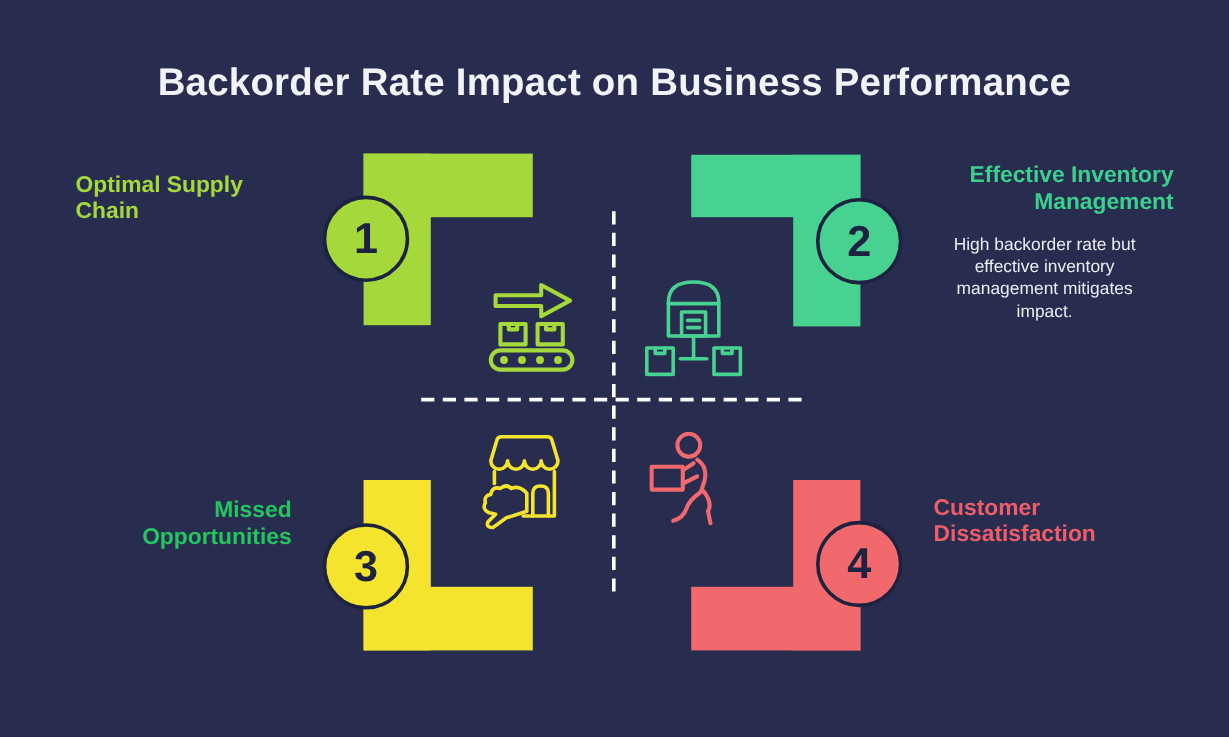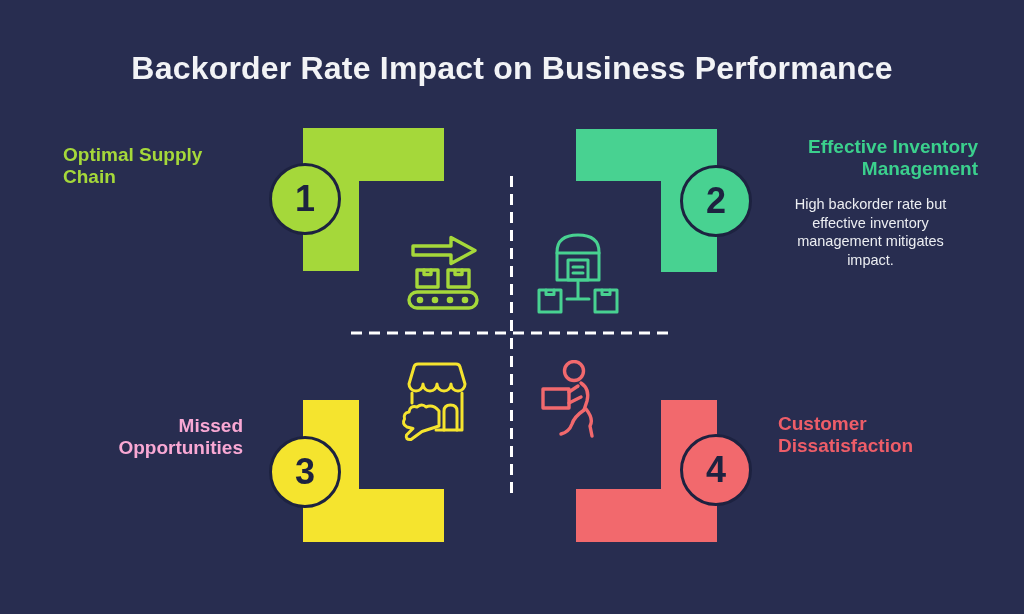--- a/index.html
+++ b/index.html
@@ -32,21 +32,21 @@
     font-size:36px;font-weight:bold;color:#1d2240;z-index:3;
   }
   .badge-1{left:269px;top:163px;}
   .badge-2{left:680px;top:165px;}
   .badge-3{left:269px;top:436px;}
   .badge-4{left:680px;top:434px;}
   
   .q-title{position:absolute;margin:0;font-size:19px;line-height:22px;font-weight:bold;}
   .q-desc{position:absolute;margin:0;font-size:14.5px;line-height:18.5px;color:#eceef2;}
   .t-lime{color:#a5d83a;}  .t-emerald{color:#3bd08d;}
-  .t-yellow{color:#f9a8d4;} .t-coral{color:#ee5d68;}
+  .t-yellow{color:#22c55e;} .t-coral{color:#ee5d68;}
   .q1-title{left:63px;top:144px;width:180px;}
   .q1-desc{left:63px;top:205px;width:180px;text-align:right;}
   .q2-title{left:778px;top:136px;width:200px;text-align:right;}
   .q2-desc{left:778px;top:195px;width:185px;text-align:center;}
   .q3-title{left:93px;top:415px;width:150px;text-align:right;}
   .q3-desc{left:63px;top:475px;width:180px;text-align:right;}
   .q4-title{left:778px;top:413px;width:180px;text-align:left;}
   .q4-desc{left:778px;top:475px;width:195px;text-align:left;}
   
   .icon{position:absolute;z-index:2;}

